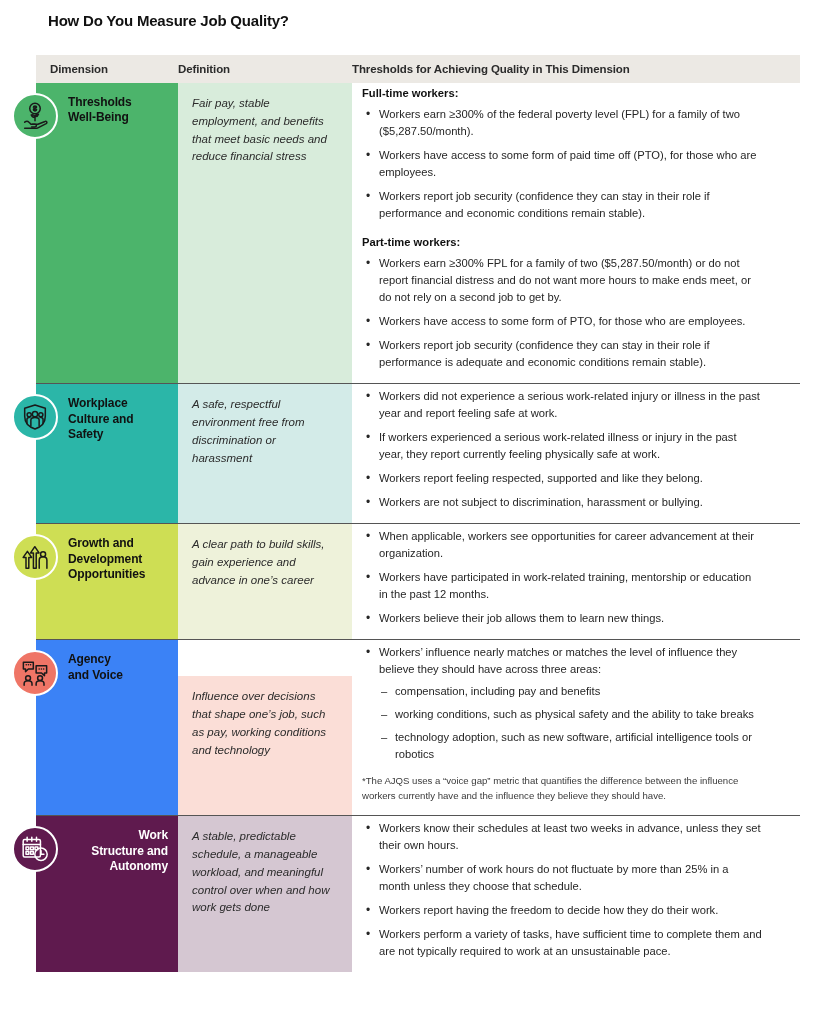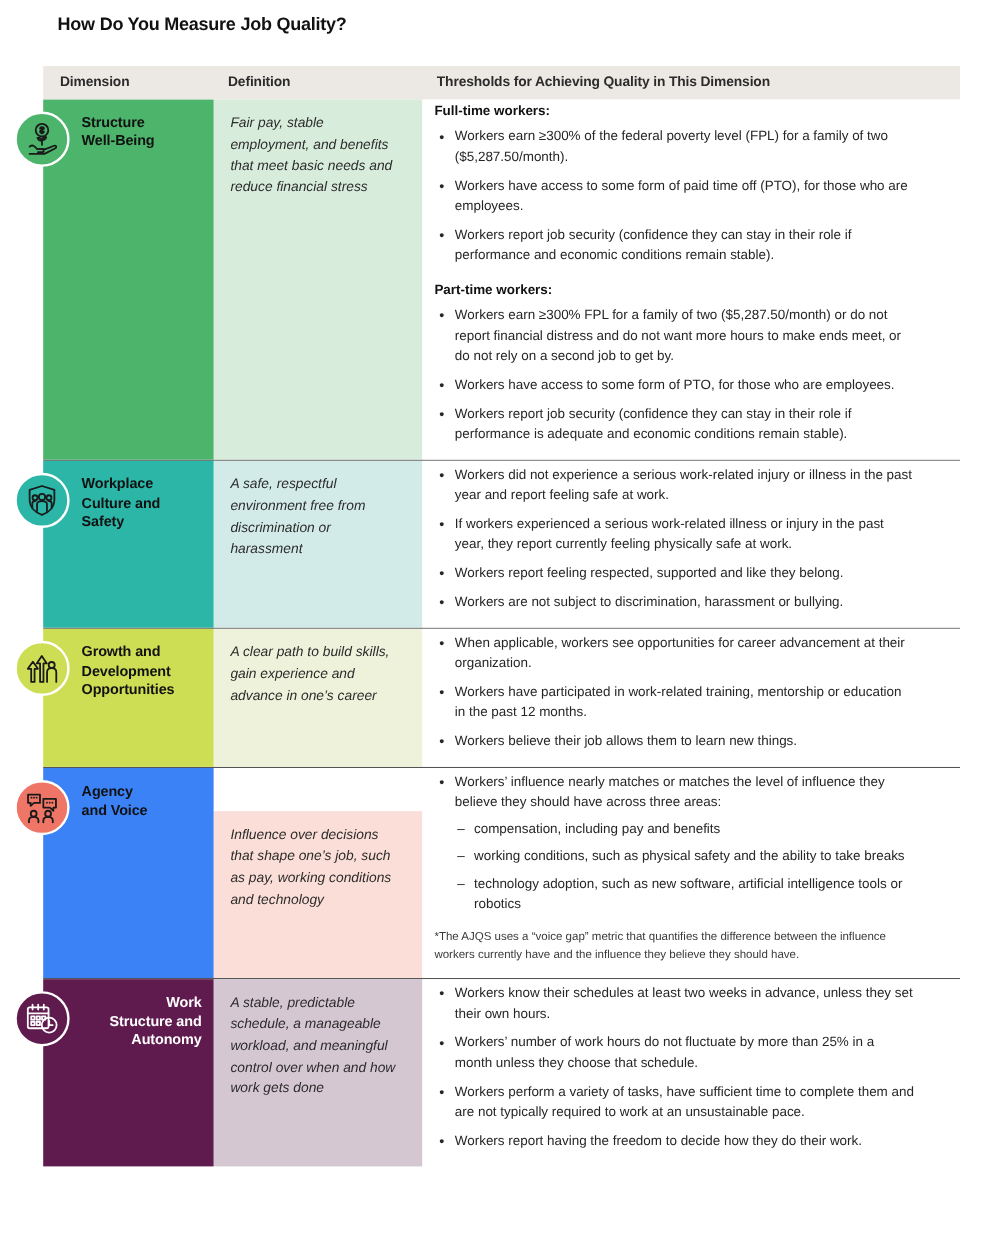--- a/index.html
+++ b/index.html
@@ -21,21 +21,21 @@
     position:absolute;left:36px;top:55px;width:764px;
   }
 
   
   .thead{
     display:flex;background:#ece9e4;height:28px;align-items:center;
   }
   .th{
     font-size:11.5px;font-weight:bold;color:#2b2b2b;letter-spacing:-0.1px;
   }
-  .th.c1{width:154px;padding-left:14px;box-sizing:border-box;}
+  .th.c1{width:142px;padding-left:14px;box-sizing:border-box;}
   .th.c2{width:174px;box-sizing:border-box;}
   .th.c3{flex:1;box-sizing:border-box;}
 
   
   .row{display:flex;position:relative;border-bottom:1px solid #555555;}
   .row:last-child{border-bottom:none;}
 
   .cell-dim{
     width:142px;flex:0 0 142px;
     box-sizing:border-box;
@@ -121,21 +121,21 @@
           <div class="cell-dim" style="background: rgb(76, 180, 107);">
             <div class="badge" style="background: rgb(76, 180, 107);">
               <svg width="30" height="30" viewBox="0 0 32 32">
                 <circle cx="16" cy="8" r="5.6" fill="none" stroke="#1a1a1a" stroke-width="1.6" stroke-linecap="round" stroke-linejoin="round"></circle>
                 <path d="M16 5.2v5.8 M14.3 6.6c0-.9.8-1.4 1.7-1.4s1.7.5 1.7 1.3c0 1.6-3.4 1-3.4 2.6 0 .8.8 1.3 1.7 1.3s1.7-.5 1.7-1.3" fill="none" stroke="#1a1a1a" stroke-width="1.6" stroke-linecap="round" stroke-linejoin="round"></path>
                 <path d="M16 21v-5.2 M16 17.5c-1.8 0-3.4-1-4-2.6 1.9-.6 3.5.2 4 2.6z M16 16.6c.5-2 2-2.9 3.7-2.4-.5 1.6-2 2.6-3.7 2.4z" fill="none" stroke="#1a1a1a" stroke-width="1.6" stroke-linecap="round" stroke-linejoin="round"></path>
                 <path d="M5 22.6c1.6-1.3 3.4-1.2 4.6.1l2.1 2.1h4.1c1 0 1.8.6 1.8 1.4 0 .8-.8 1.4-1.8 1.4h-3.4" fill="none" stroke="#1a1a1a" stroke-width="1.6" stroke-linecap="round" stroke-linejoin="round"></path>
                 <path d="M13.2 24.8h5.9l7.6-3c.9-.4 2 .1 2 1 0 .5-.3 1-.8 1.3l-8.8 4.5c-.8.4-1.5.5-2.3.5H5" fill="none" stroke="#1a1a1a" stroke-width="1.6" stroke-linecap="round" stroke-linejoin="round"></path>
               </svg>
             </div>
-            <div class="dim-name" style="white-space: pre-line;">Structure
+            <div class="dim-name" style="white-space: pre-line;">Thresholds
 Well-Being</div>
           </div>
           <div class="cell-def" style="background: rgb(216, 236, 219);">
             <div class="def-text">Fair pay, stable employment, and benefits that meet basic needs and reduce financial stress</div>
           </div>
           <div class="cell-thr">
             <div class="grp-head">Full-time workers:</div>
             <ul class="bullets">
               <li><span>Workers earn ≥300% of the federal poverty level (FPL) for a family of two ($5,287.50/month).</span></li>
               <li><span>Workers have access to some form of paid time off (PTO), for those who are employees.</span></li>
@@ -254,21 +254,21 @@
 Structure and
 Autonomy</div>
           </div>
           <div class="cell-def" style="background: rgb(213, 199, 210);">
             <div class="def-text">A stable, predictable schedule, a manageable workload, and meaningful control over when and how work gets done</div>
           </div>
           <div class="cell-thr">
             <ul class="bullets">
               <li><span>Workers know their schedules at least two weeks in advance, unless they set their own hours.</span></li>
               <li><span>Workers’ number of work hours do not fluctuate by more than 25% in a month unless they choose that schedule.</span></li>
+              <li><span>Workers report having the freedom to decide how they do their work.</span></li>
               <li><span>Workers perform a variety of tasks, have sufficient time to complete them and are not typically required to work at an unsustainable pace.</span></li>
-              <li><span>Workers report having the freedom to decide how they do their work.</span></li>
             </ul>
           </div>
         </div>
       </div>
 
   </div>
 </div>
 
 </body></html>

